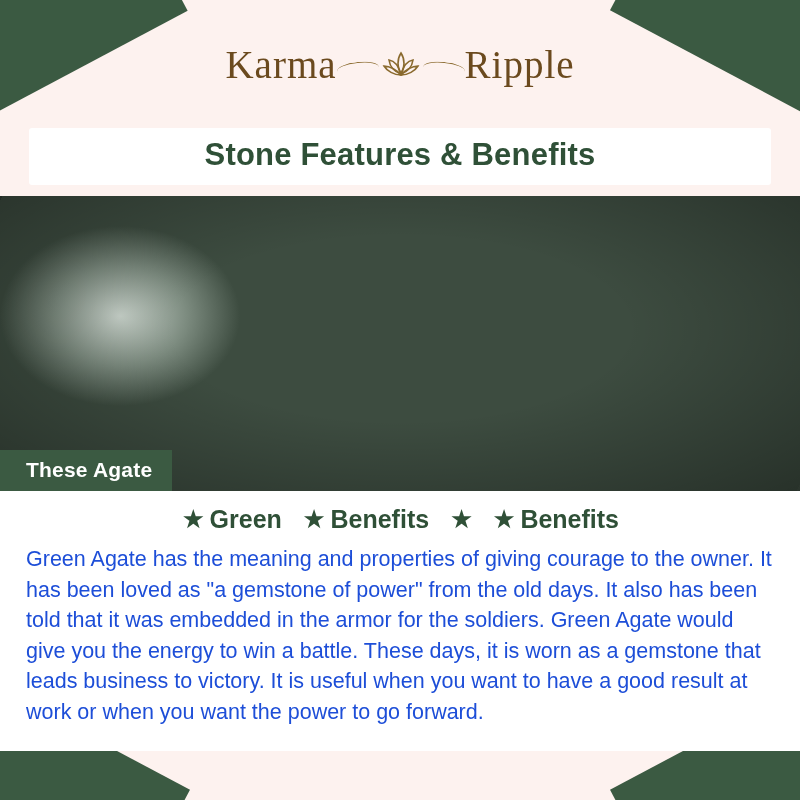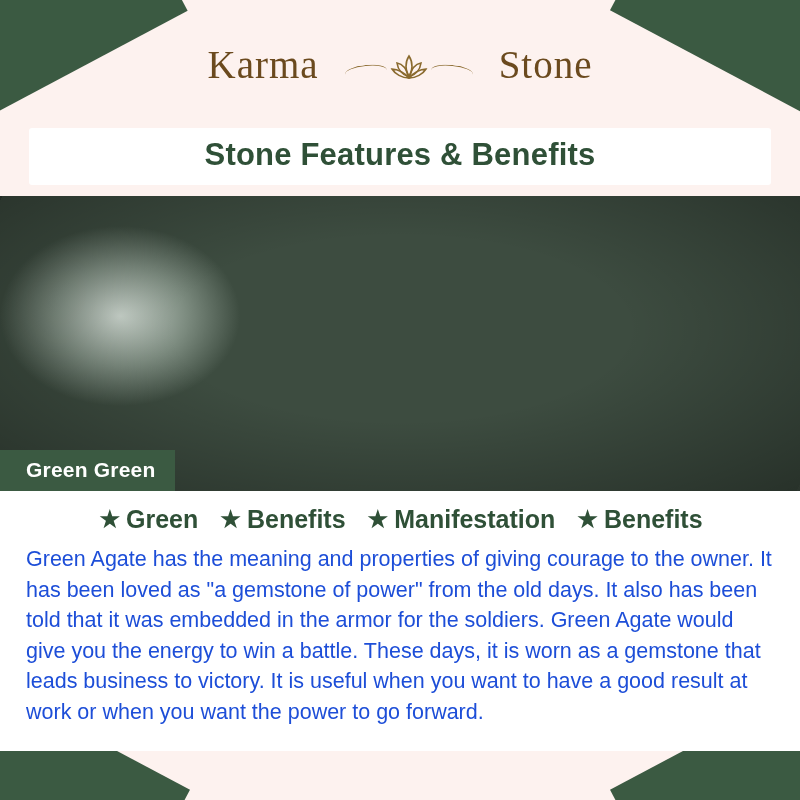--- a/index.html
+++ b/index.html
@@ -50,22 +50,22 @@
   .brand {
     position: relative;
     z-index: 10;
     height: 128px;
     display: flex;
     align-items: center;
     justify-content: center;
   }
   .brand-inner {
     display: flex;
-    align-items: flex-end;
-    gap: 26px;
+    align-items: center;
+    gap: 0;
   }
   .brand-word {
     font-family: "Liberation Serif", serif;
     font-size: 39px;
     letter-spacing: 1px;
     color: #6b4a1e;
   }
   .lotus-wrap {
     position: relative;
     width: 128px;
@@ -213,48 +213,47 @@
         <svg width="40" height="32" viewBox="0 0 40 32" aria-hidden="true">
           <g fill="none" stroke="#8a6a2e" stroke-width="1.6" stroke-linecap="round">
             <path d="M20 5 C24 11, 24 20, 20 26 C16 20, 16 11, 20 5 Z"></path>
             <path d="M20 26 C14 24, 9 19, 8 12 C14 13, 18 19, 20 26 Z"></path>
             <path d="M20 26 C26 24, 31 19, 32 12 C26 13, 22 19, 20 26 Z"></path>
             <path d="M20 27 C13 27, 6 23, 3 18 C9 18, 16 22, 20 27 Z"></path>
             <path d="M20 27 C27 27, 34 23, 37 18 C31 18, 24 22, 20 27 Z"></path>
           </g>
         </svg>
       </span>
-      <span class="brand-word">Stone</span>
+      <span class="brand-word">Ripple</span>
     </div>
   </div>
 
   <div class="title-band">
     <h1>Stone Features &amp; Benefits</h1>
   </div>
 
   <div class="photo">
     <div class="stones"></div>
     <div class="stone-edges"></div>
     <div class="vignette"></div>
-    <div class="stone-label">Green Green</div>
+    <div class="stone-label">These Agate</div>
   </div>
 
   <div class="content">
     <div class="benefits">
       <div class="benefit">
         <span class="star">★</span>
         <span>Green</span>
       </div>
       <div class="benefit">
         <span class="star">★</span>
         <span>Benefits</span>
       </div>
       <div class="benefit">
         <span class="star">★</span>
-        <span>Manifestation</span>
       </div>
       <div class="benefit">
         <span class="star">★</span>
         <span>Benefits</span>
       </div>
     </div>
 
     <p class="description">Green Agate has the meaning and properties of giving courage to the owner. It has been loved as "a gemstone of power" from the old days. It also has been told that it was embedded in the armor for the soldiers. Green Agate would give you the energy to win a battle. These days, it is worn as a gemstone that leads business to victory. It is useful when you want to have a good result at work or when you want the power to go forward.</p>
   </div>
 

